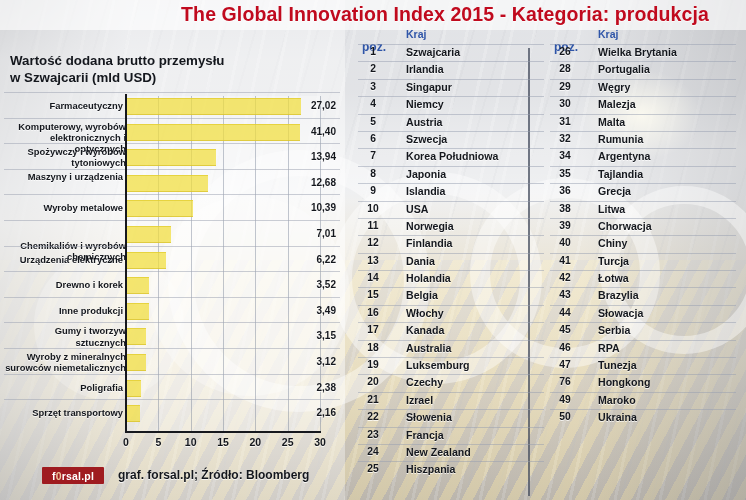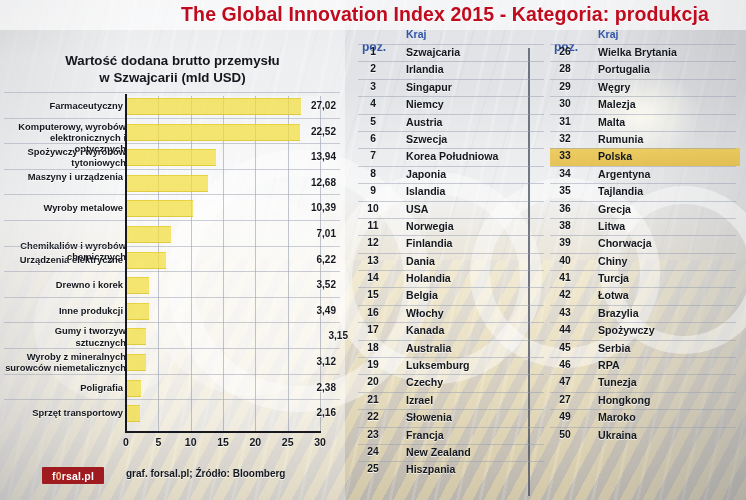--- a/index.html
+++ b/index.html
@@ -57,21 +57,21 @@
   .title{
     position:absolute;left:150px;top:3px;width:590px;
     text-align:center;color:#c00a1e;font-weight:bold;font-size:19.5px;
     letter-spacing:.1px;text-shadow:0 1px 0 rgba(255,255,255,.7);
     white-space:nowrap;
   }
 
   
   .chart-panel{position:absolute;left:0;top:48px;width:345px;height:410px;}
   .chart-title{
-    position:absolute;left:10px;top:4px;width:325px;text-align:center;
+    position:absolute;left:10px;top:4px;width:325px;text-align:left;
     font-weight:bold;font-size:13.3px;color:#14171d;line-height:17px;
   }
   .plot{position:absolute;left:0;top:48px;width:345px;height:340px;}
   .grid-area{position:absolute;left:126px;top:0;width:194px;height:335px;
     background:rgba(255,255,255,.26);}
   .gridline{position:absolute;top:0;width:1px;height:335px;background:rgba(120,130,150,.45);}
   .axis-y{position:absolute;left:125px;top:-2px;width:2px;height:339px;background:#16181d;}
   .axis-x{position:absolute;left:125px;top:335px;width:196px;height:2px;background:#16181d;}
   .ticklabel{position:absolute;top:340px;font-size:10.5px;font-weight:bold;color:#14171d;
     transform:translateX(-50%);text-shadow:0 1px 0 rgba(255,255,255,.8);}
@@ -85,21 +85,21 @@
   .val{position:absolute;left:288px;width:48px;text-align:right;
     font-size:10px;font-weight:bold;color:#14171d;
     text-shadow:0 1px 0 rgba(255,255,255,.8);}
 
   
   .footer{position:absolute;left:0;top:460px;width:345px;height:40px;}
   .logo{position:absolute;left:42px;top:7px;width:62px;height:17px;background:#9f1b20;
     border-radius:1px;color:#fff;font-size:10.5px;font-weight:bold;
     display:flex;align-items:center;justify-content:center;letter-spacing:.2px;}
   .logo .o{color:#f2c9a0;}
-  .credit{position:absolute;left:126px;top:8px;font-size:10px;font-weight:bold;color:#14171d;
+  .credit{position:absolute;left:118px;top:8px;font-size:12px;font-weight:bold;color:#14171d;
     text-shadow:0 1px 0 rgba(255,255,255,.8);}
 
   
   .rank{position:absolute;top:28px;width:190px;}
   .rank.left{left:358px;}
   .rank.right{left:550px;}
   .rank-head{position:relative;height:16px;}
   .rank-head .h-poz{position:absolute;left:4px;top:12px;font-size:12px;font-weight:bold;color:#2f55a8;}
   .rank-head .h-kraj{position:absolute;left:48px;top:0;font-size:10.5px;font-weight:bold;color:#2f55a8;}
   .rrow{position:relative;height:17.4px;}
@@ -154,21 +154,21 @@
             <div class="gridline" style="left: 320px;"></div>
           </div>
         <div id="bars">
             <div class="row-sep" style="top: -4px;"></div>
             <div class="bar" style="top: 2px; height: 15px; width: 174.729px;"></div>
             <div class="cat" style="top: 4px;">Farmaceutyczny</div>
             <div class="val" style="top: 4px;">27,02</div>
             <div class="row-sep" style="top: 21.6px;"></div>
             <div class="bar" style="top: 27.6px; height: 15px; width: 174.341px;"></div>
             <div class="cat wide" style="top: 24.6px;">Komputerowy, wyrobów elektronicznych i optycznych</div>
-            <div class="val" style="top: 29.6px;">22,52</div>
+            <div class="val" style="top: 29.6px;">41,40</div>
             <div class="row-sep" style="top: 47.2px;"></div>
             <div class="bar" style="top: 53.2px; height: 15px; width: 90.1453px;"></div>
             <div class="cat wide" style="top: 50.2px;">Spożywczy i wyrobów tytoniowych</div>
             <div class="val" style="top: 55.2px;">13,94</div>
             <div class="row-sep" style="top: 72.8px;"></div>
             <div class="bar" style="top: 78.8px; height: 15px; width: 81.9973px;"></div>
             <div class="cat" style="top: 75px;">Maszyny i urządzenia</div>
             <div class="val" style="top: 80.8px;">12,68</div>
             <div class="row-sep" style="top: 98.4px;"></div>
             <div class="bar" style="top: 104.4px; height: 15px; width: 67.1887px;"></div>
@@ -186,21 +186,21 @@
             <div class="bar" style="top: 181.2px; height: 15px; width: 22.7627px;"></div>
             <div class="cat" style="top: 183.2px;">Drewno i korek</div>
             <div class="val" style="top: 183.2px;">3,52</div>
             <div class="row-sep" style="top: 200.8px;"></div>
             <div class="bar" style="top: 206.8px; height: 15px; width: 22.5687px;"></div>
             <div class="cat" style="top: 208.8px;">Inne produkcji</div>
             <div class="val" style="top: 208.8px;">3,49</div>
             <div class="row-sep" style="top: 226.4px;"></div>
             <div class="bar" style="top: 232.4px; height: 15px; width: 20.37px;"></div>
             <div class="cat wide" style="top: 229.4px;">Gumy i tworzyw sztucznych</div>
-            <div class="val" style="top: 234.4px; padding-left: 12px;">3,15</div>
+            <div class="val" style="top: 234.4px;">3,15</div>
             <div class="row-sep" style="top: 252px;"></div>
             <div class="bar" style="top: 258px; height: 15px; width: 20.176px;"></div>
             <div class="cat wide" style="top: 255px;">Wyroby z mineralnych surowców niemetalicznych</div>
             <div class="val" style="top: 260px;">3,12</div>
             <div class="row-sep" style="top: 277.6px;"></div>
             <div class="bar" style="top: 283.6px; height: 15px; width: 15.3907px;"></div>
             <div class="cat" style="top: 285.6px;">Poligrafia</div>
             <div class="val" style="top: 285.6px;">2,38</div>
             <div class="row-sep" style="top: 303.2px;"></div>
             <div class="bar" style="top: 309.2px; height: 15px; width: 13.968px;"></div>
@@ -395,25 +395,20 @@
           <div class="rrow">
             <div class="sep"></div>
             <span class="pos">31</span>
             <span class="ctry">Malta</span>
           </div>
           <div class="rrow">
             <div class="sep"></div>
             <span class="pos">32</span>
             <span class="ctry">Rumunia</span>
           </div>
-          <div class="rrow hl">
-            <div class="sep"></div>
-            <span class="pos">33</span>
-            <span class="ctry">Polska</span>
-          </div>
           <div class="rrow">
             <div class="sep"></div>
             <span class="pos">34</span>
             <span class="ctry">Argentyna</span>
           </div>
           <div class="rrow">
             <div class="sep"></div>
             <span class="pos">35</span>
             <span class="ctry">Tajlandia</span>
           </div>
@@ -448,40 +443,40 @@
             <span class="ctry">Łotwa</span>
           </div>
           <div class="rrow">
             <div class="sep"></div>
             <span class="pos">43</span>
             <span class="ctry">Brazylia</span>
           </div>
           <div class="rrow">
             <div class="sep"></div>
             <span class="pos">44</span>
-            <span class="ctry">Spożywczy</span>
+            <span class="ctry">Słowacja</span>
           </div>
           <div class="rrow">
             <div class="sep"></div>
             <span class="pos">45</span>
             <span class="ctry">Serbia</span>
           </div>
           <div class="rrow">
             <div class="sep"></div>
             <span class="pos">46</span>
             <span class="ctry">RPA</span>
           </div>
           <div class="rrow">
             <div class="sep"></div>
             <span class="pos">47</span>
             <span class="ctry">Tunezja</span>
           </div>
           <div class="rrow">
             <div class="sep"></div>
-            <span class="pos">27</span>
+            <span class="pos">76</span>
             <span class="ctry">Hongkong</span>
           </div>
           <div class="rrow">
             <div class="sep"></div>
             <span class="pos">49</span>
             <span class="ctry">Maroko</span>
           </div>
           <div class="rrow">
             <div class="sep"></div>
             <span class="pos">50</span>

